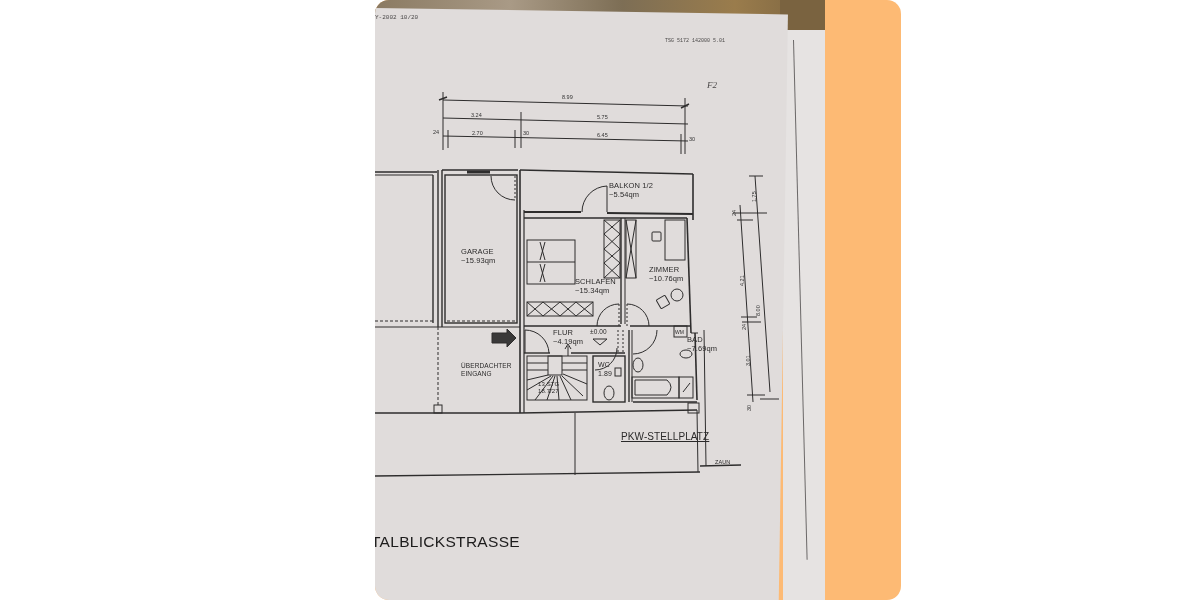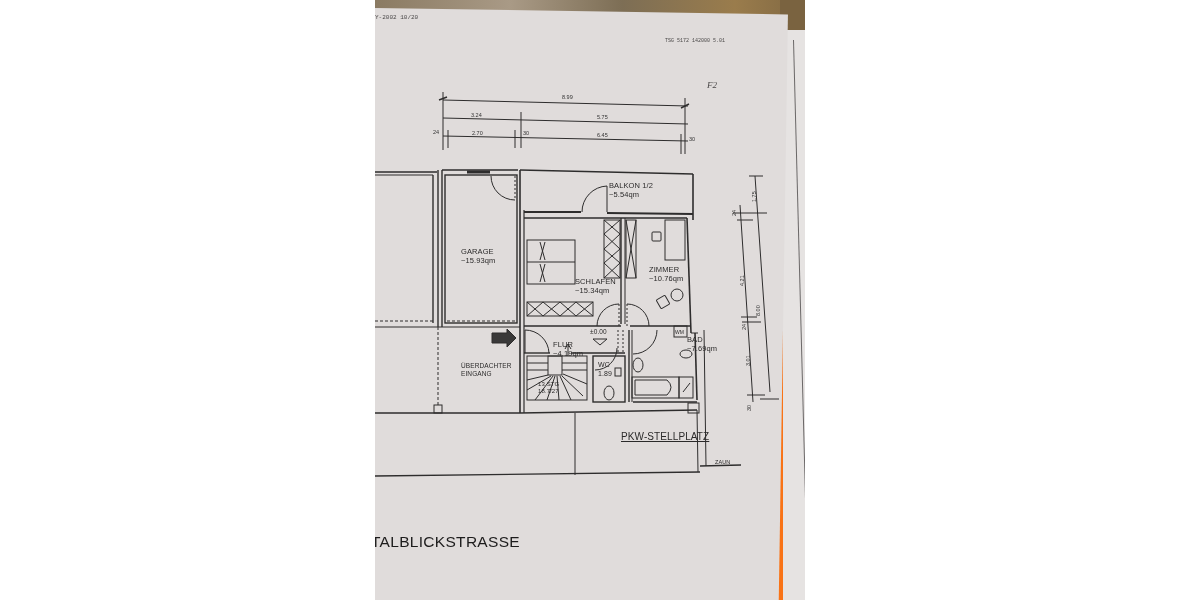--- a/index.html
+++ b/index.html
@@ -1,19 +1,19 @@
 <!DOCTYPE html>
 <html><head>
 <meta charset="utf-8">
 <style>
   html, body { margin:0; padding:0; }
   body { width:1200px; height:600px; background:#ffffff; position:relative; overflow:hidden;
          font-family:"Liberation Sans", sans-serif; }
-  .photo { position:absolute; left:375px; top:0; width:430px; height:600px; overflow:hidden;
-           background:#f97316; }
+  .photo { position:absolute; left:375px; top:0; width:526px; height:600px; overflow:hidden;
+           background:#fdba74;border-radius:14px; }
   .backdrop { position:absolute; left:0; top:0; width:450px; height:22px;
               background:linear-gradient(90deg,#8a7a62 0%,#a99a86 30%,#7d6e55 55%,#9a7c4c 80%,#7a6340 100%); }
   .red-edge { position:absolute; left:230px; top:16px; width:180px; height:14px; background:#c2432b;
               transform:rotate(1.3deg); transform-origin:left top; }
   .backdrop-right { position:absolute; left:405px; top:0; width:45px; height:40px; background:#7a6340; }
   .sheet { position:absolute; left:0; top:8px; width:413px; height:600px; background:#e0dcdb;
            transform:rotate(0.9deg); transform-origin:left top; }
   .sheet-under { position:absolute; left:408px; top:30px; width:42px; height:570px; background:#e6e3e2; }
   .sheet-line { position:absolute; left:418px; top:40px; width:1px; height:520px; background:#6b6868;
                 transform:rotate(-1.5deg); transform-origin:top left; }
@@ -229,21 +229,21 @@
     <div>~5.54qm</div>
   </div>
   <div class="lbl" style="left:200px;top:277px;">
     <div>SCHLAFEN</div>
     <div>~15.34qm</div>
   </div>
   <div class="lbl" style="left:274px;top:265px;">
     <div>ZIMMER</div>
     <div>~10.76qm</div>
   </div>
-  <div class="lbl" style="left:178px;top:340px;">
+  <div class="lbl" style="left:178px;top:328px;">
     <div>FLUR</div>
     <div>~4.19qm</div>
   </div>
   <div class="lbl" style="left:268px;top:335px;margin-left:44px;">
     <div>BAD</div>
     <div>~7.69qm</div>
   </div>
   <div class="lbl" style="left:223px;top:360px;font-size:7px;">
     <div>WC</div>
     <div>1.89</div>

